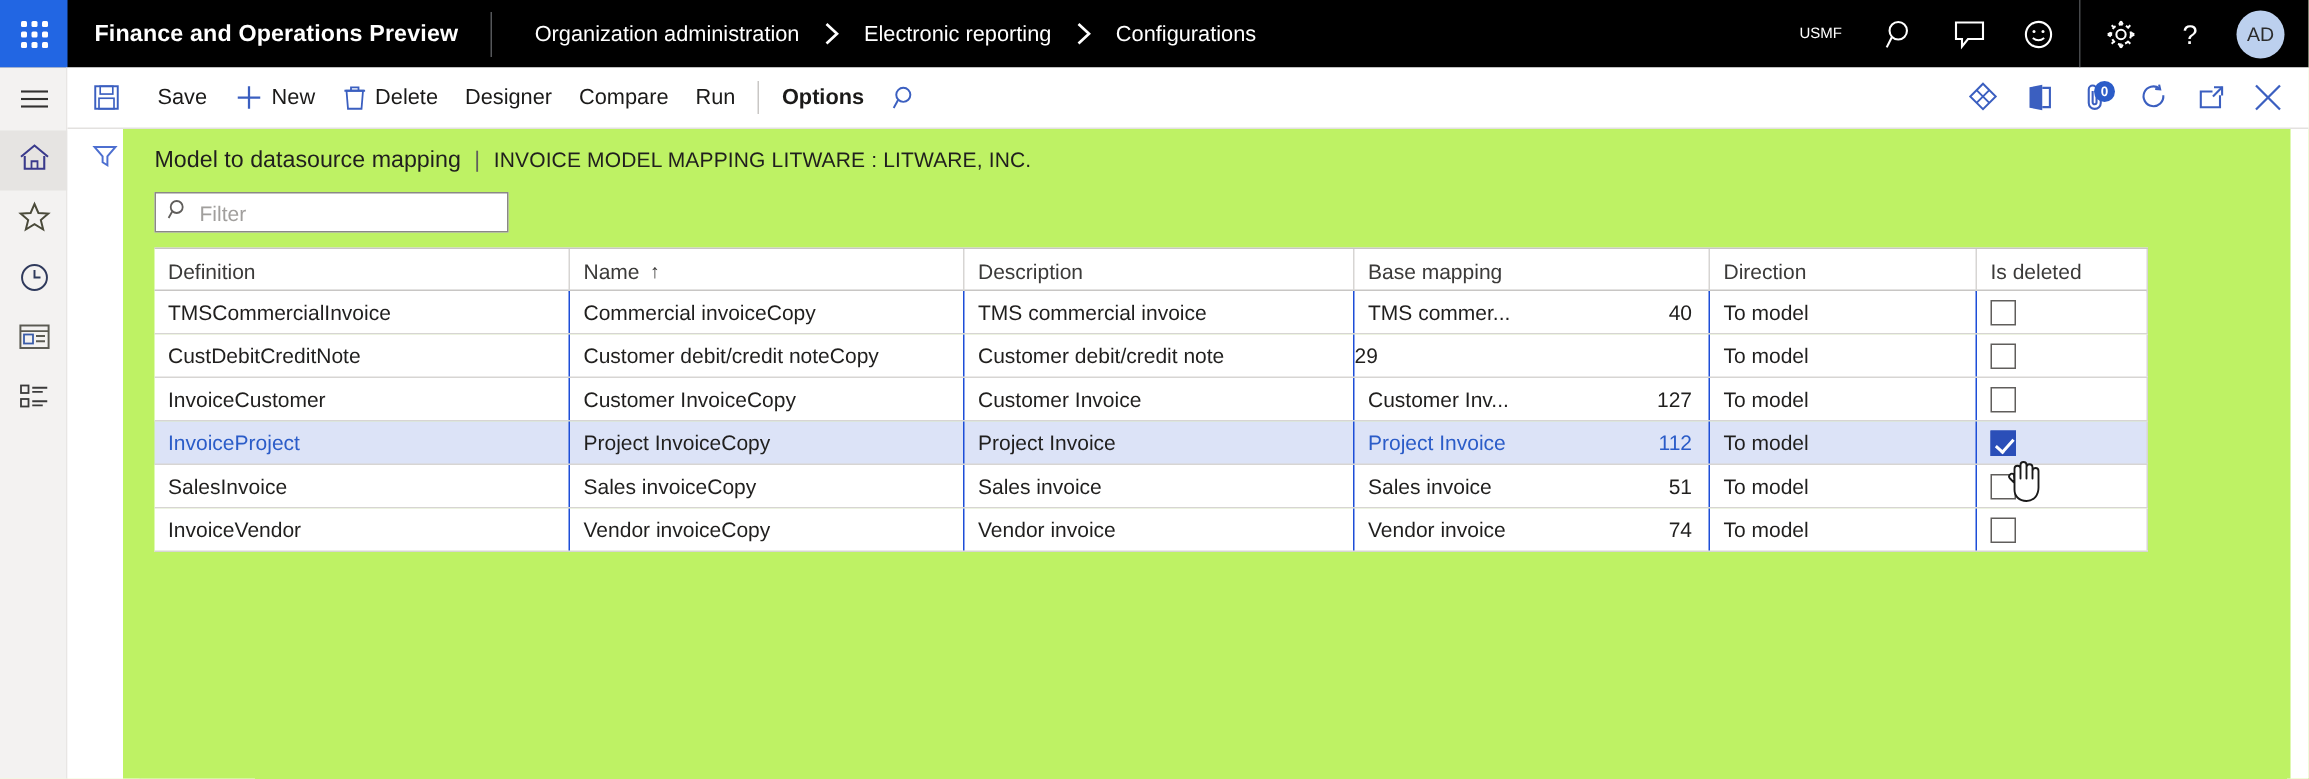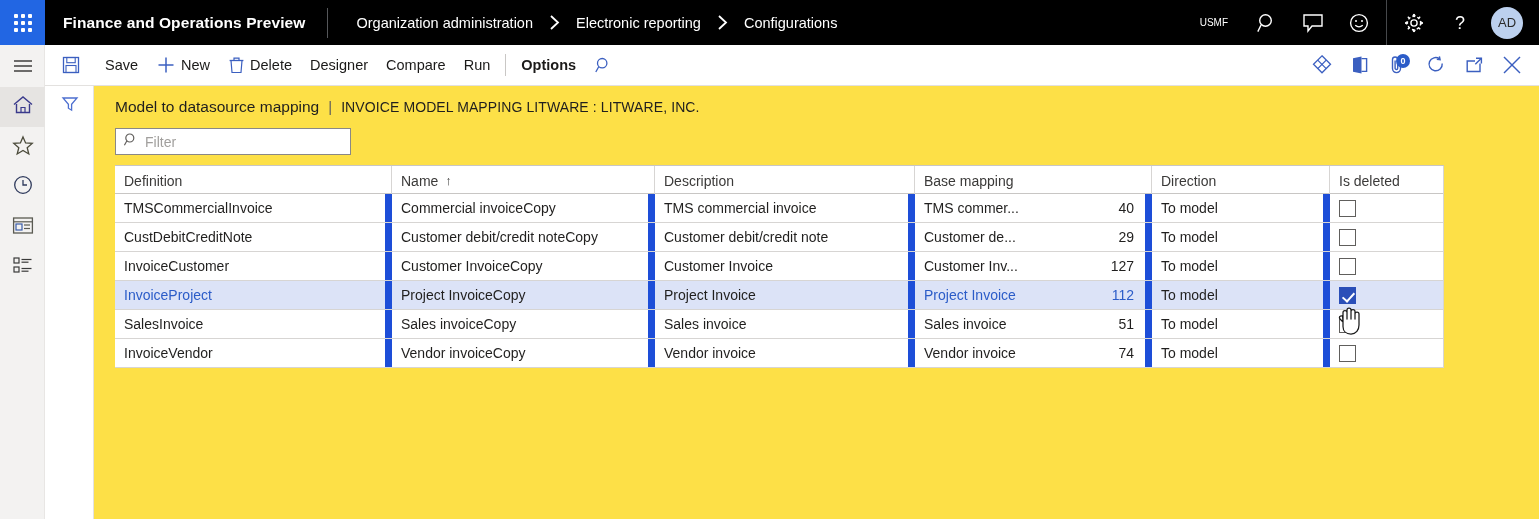--- a/index.html
+++ b/index.html
@@ -148,23 +148,23 @@
     border-right: 1px solid #e3e1df;
   }
   .funnel {
     width: 49px; height: 36px;
     display: flex; align-items: center; justify-content: center;
     cursor: pointer;
   }
 
   
   .content {
-    position: absolute; top: 86px; left: 94px;
+    position: absolute; top: 86px; left: 82px;
     width: 1445px; height: 433px;
-    background: #fde047;
+    background: #bef264;
   }
   .page-header {
     display: flex; align-items: baseline;
     padding: 12px 0 0 21px;
     height: 34px;
     white-space: nowrap;
   }
   .page-title {
     font-size: 15.5px; color: #201f1e;
   }
@@ -217,21 +217,21 @@
   .grid-body-row {
     height: 29px;
     border-bottom: 1px solid #d7d5d3;
     background: #ffffff;
   }
   .grid-body-row.selected { background: #dce3f7; }
   .gc {
     font-size: 14px; color: #201f1e;
     display: flex; align-items: center;
     padding: 0 9px;
-    border-right: 7px solid #1d4ed8;
+    border-right: 1px solid #1d4ed8;
     height: 28px;
     white-space: nowrap;
     overflow: hidden;
   }
   .gc.link { color: #2b5cc8; cursor: pointer; }
   .gc.split { padding: 0; gap: 20px; }
   .gc.split .lbl { flex: 1; padding-left: 9px; overflow: hidden; text-overflow: ellipsis; }
   .gc.split .num { padding-right: 11px; }
   .gc.checkcell { justify-content: flex-start; padding-left: 9px; }
 
@@ -569,21 +569,20 @@
       <div class="gc c-del checkcell">
         <span class="chk"></span>
       </div>
     </div>
 
     <div class="grid-row grid-body-row">
       <div class="gc c-def">CustDebitCreditNote</div>
       <div class="gc c-name">Customer debit/credit noteCopy</div>
       <div class="gc c-desc">Customer debit/credit note</div>
       <div class="gc c-base split">
-        <span class="lbl">Customer de...</span>
         <span class="num">29</span>
       </div>
       <div class="gc c-dir">To model</div>
       <div class="gc c-del checkcell">
         <span class="chk"></span>
       </div>
     </div>
 
     <div class="grid-row grid-body-row">
       <div class="gc c-def">InvoiceCustomer</div>

